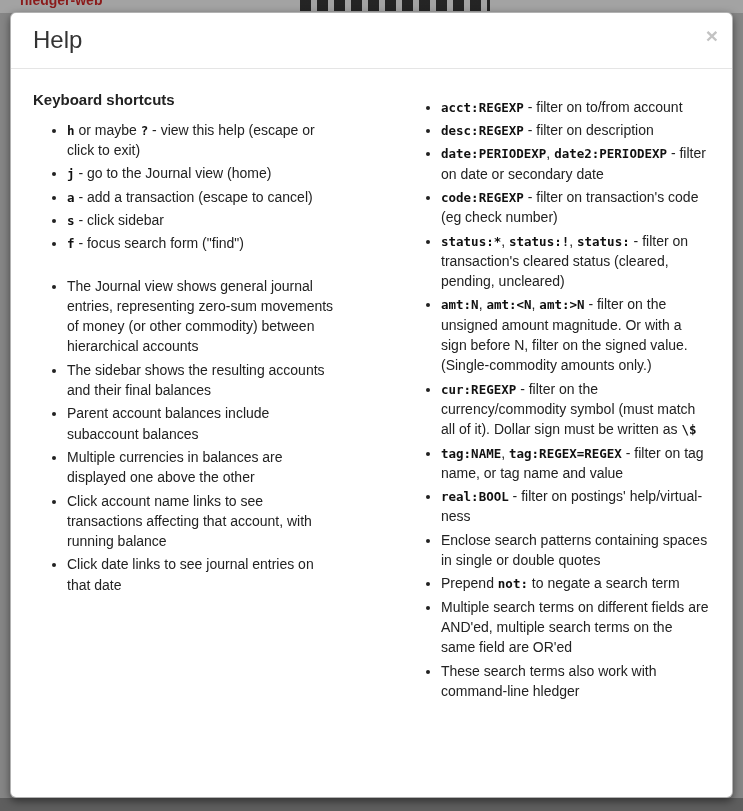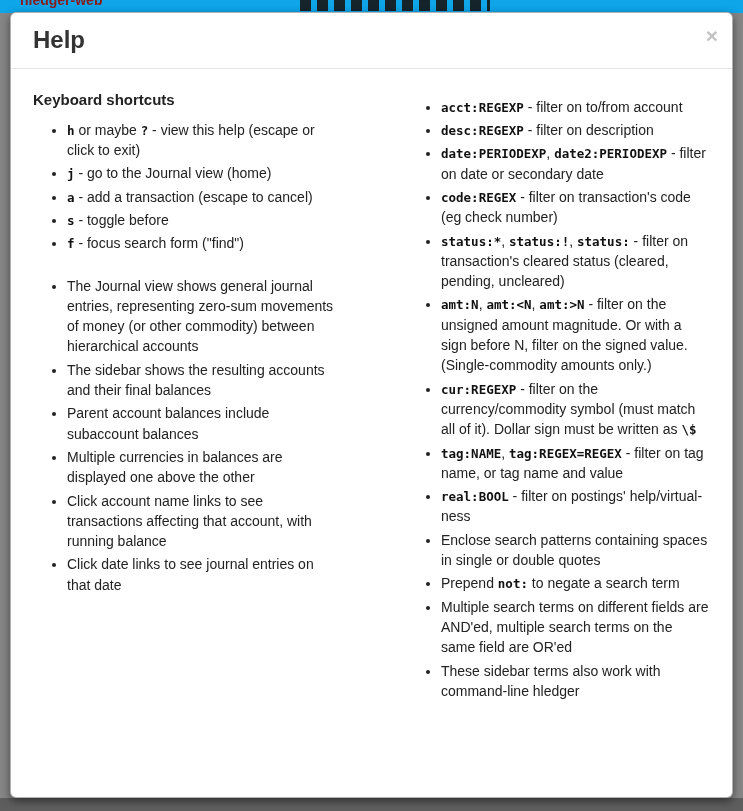--- a/index.html
+++ b/index.html
@@ -4,21 +4,21 @@
 <style>
   html,body { margin:0; padding:0; }
   body {
     width:743px; height:811px; position:relative; overflow:hidden;
     background:#ffffff;
     font-family:"Liberation Sans","DejaVu Sans",sans-serif;
     color:#333;
   }
 
   
-  .page-top { position:absolute; top:0; left:0; right:0; height:14px; background:#0ea5e9; overflow:hidden; }
+  .page-top { position:absolute; top:0; left:0; right:0; height:14px; background:#a3a3a3; overflow:hidden; }
   .brand-link {
     position:absolute; left:20px; top:-8px;
     font-size:14px; font-weight:bold; color:#8b1a1a; text-decoration:none;
   }
   .obscured-heading {
     position:absolute; left:300px; top:0; width:190px; height:11px;
     background:repeating-linear-gradient(90deg,#161616 0 11px, transparent 11px 17px);
     opacity:.9;
   }
 
@@ -31,21 +31,21 @@
     position:absolute; left:10px; top:12px; width:723px; height:786px;
     box-sizing:border-box; background:#fff;
     border:1px solid rgba(0,0,0,.3); border-radius:6px;
     box-shadow:0 3px 9px rgba(0,0,0,.5);
     overflow:hidden;
   }
   .modal-header {
     position:relative; padding:13px 16px 13px 22px;
     border-bottom:1px solid #e5e5e5;
   }
-  .modal-title { margin:0; font-size:24px; font-weight:bold; color:#333; line-height:1.2; }
+  .modal-title { margin:0; font-size:24px; font-weight:normal; color:#333; line-height:1.2; }
   .close-btn {
     position:absolute; right:14px; top:12px;
     background:none; border:0; padding:0; cursor:pointer;
     font-size:21px; font-weight:bold; line-height:1; color:#c3c3c3;
     font-family:inherit;
   }
   .modal-body { display:flex; padding:16px 10px 10px 10px;gap:47px; }
   .col { width:50%; box-sizing:border-box; padding:0 12px; }
 
   .section-heading {
@@ -80,43 +80,43 @@
     <h1 class="modal-title">Help</h1>
     <button class="close-btn">×</button>
   </div>
   <div class="modal-body">
     <div class="col">
         <div class="section-heading">Keyboard shortcuts</div>
         <ul class="help-list">
           <li><code>h</code><span> or maybe </span><code>?</code><span> - view this help (escape or click to exit)</span></li>
           <li><code>j</code><span> - go to the Journal view (home)</span></li>
           <li><code>a</code><span> - add a transaction (escape to cancel)</span></li>
-          <li><code>s</code><span> - toggle before</span></li>
+          <li><code>s</code><span> - click sidebar</span></li>
           <li><code>f</code><span> - focus search form ("find")</span></li>
         </ul>
         <ul class="help-list">
           <li><span>The Journal view shows general journal entries, representing zero-sum movements of money (or other commodity) between hierarchical accounts</span></li>
           <li><span>The sidebar shows the resulting accounts and their final balances</span></li>
           <li><span>Parent account balances include subaccount balances</span></li>
           <li><span>Multiple currencies in balances are displayed one above the other</span></li>
           <li><span>Click account name links to see transactions affecting that account, with running balance</span></li>
           <li><span>Click date links to see journal entries on that date</span></li>
         </ul>
       </div>
     <div class="col">
         <ul class="help-list">
           <li><code>acct:REGEXP</code><span> - filter on to/from account</span></li>
           <li><code>desc:REGEXP</code><span> - filter on description</span></li>
           <li><code>date:PERIODEXP</code><span>, </span><code>date2:PERIODEXP</code><span> - filter on date or secondary date</span></li>
-          <li><code>code:REGEX</code><span> - filter on transaction's code (eg check number)</span></li>
+          <li><code>code:REGEXP</code><span> - filter on transaction's code (eg check number)</span></li>
           <li><code>status:*</code><span>, </span><code>status:!</code><span>, </span><code>status:</code><span> - filter on transaction's cleared status (cleared, pending, uncleared)</span></li>
           <li><code>amt:N</code><span>, </span><code>amt:&lt;N</code><span>, </span><code>amt:&gt;N</code><span> - filter on the unsigned amount magnitude. Or with a sign before N, filter on the signed value. (Single-commodity amounts only.)</span></li>
           <li><code>cur:REGEXP</code><span> - filter on the currency/commodity symbol (must match all of it). Dollar sign must be written as </span><code>\$</code></li>
           <li><code>tag:NAME</code><span>, </span><code>tag:REGEX=REGEX</code><span> - filter on tag name, or tag name and value</span></li>
           <li><code>real:BOOL</code><span> - filter on postings' help/virtual-ness</span></li>
           <li><span>Enclose search patterns containing spaces in single or double quotes</span></li>
           <li><span>Prepend </span><code>not:</code><span> to negate a search term</span></li>
           <li><span>Multiple search terms on different fields are AND'ed, multiple search terms on the same field are OR'ed</span></li>
-          <li><span>These sidebar terms also work with command-line hledger</span></li>
+          <li><span>These search terms also work with command-line hledger</span></li>
         </ul>
       </div>
   </div>
 </div>
 
 </body></html>

